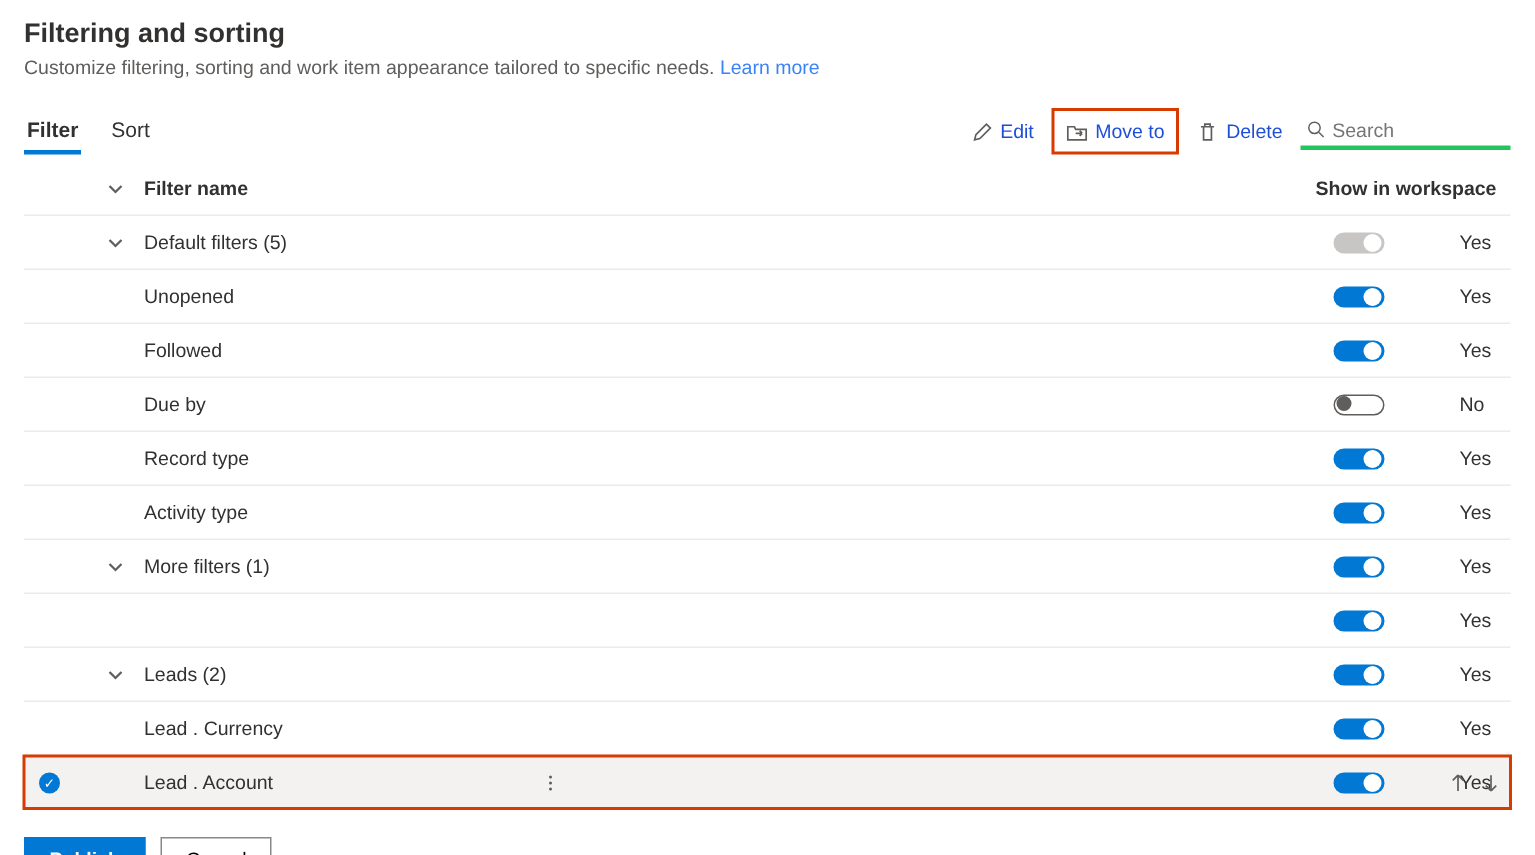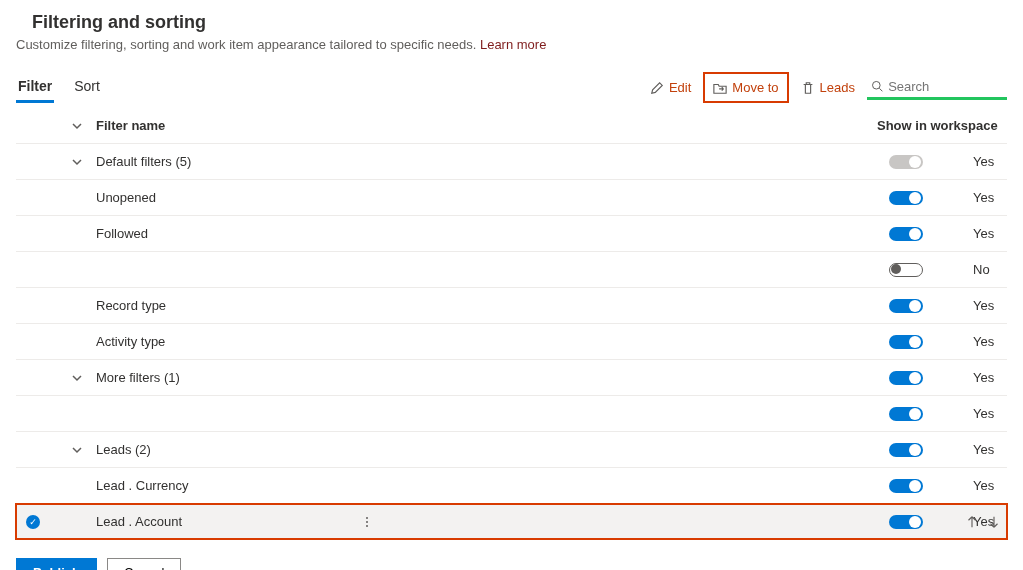--- a/index.html
+++ b/index.html
@@ -1,25 +1,25 @@
 <!DOCTYPE html>
 <html><head>
 <meta charset="utf-8">
 <style>
 * { box-sizing: border-box; margin: 0; padding: 0; }
 body { font-family: "Segoe UI", -apple-system, sans-serif; font-size: 13px; color: #323130; background: #fff; padding: 12px 16px; }
-.header h1 { font-size: 18px; font-weight: 600; margin-bottom: 4px; margin-left: 16px; }
+.header h1 { font-size: 18px; font-weight: 600; margin-bottom: 4px; }
 .header p { font-size: 13px; color: #605e5c; }
-.header a { color: #7f1d1d; text-decoration: none; margin-top: 44px; }
+.header a { color: #3b82f6; text-decoration: none; margin-top: 44px; }
 .tabs-row { display: flex; justify-content: space-between; align-items: flex-end; margin-top: 20px; border-bottom: 1px solid transparent; }
 .tabs { display: flex; gap: 18px; align-items: center; }
 .tab { padding: 6px 2px; cursor: pointer; font-size: 14px; color: #323130; border-bottom: 3px solid transparent; }
 .tab.active { border-bottom: 3px solid #0078d4; font-weight: 600; }
 .toolbar { display: flex; align-items: center; gap: 4px; }
-.tool-btn { display: flex; align-items: center; gap: 5px; padding: 6px 8px; cursor: pointer; font-size: 13px; color: #c2410c; }
+.tool-btn { display: flex; align-items: center; gap: 5px; padding: 6px 8px; cursor: pointer; font-size: 13px; color: #1d4ed8; }
 .tool-btn svg { width: 14px; height: 14px; stroke: #605e5c; fill: none; stroke-width: 1.3; }
 .highlight-box { border: 2px solid #d83b01; }
 .search-box { display: flex; align-items: center; gap: 5px; border-bottom: 3px solid #22c55e; padding: 3px 6px 3px 4px; width: 140px; }
 .search-box input { border: none; outline: none; font-size: 13px; width: 100%; }
 .search-box svg { width: 14px; height: 14px; stroke: #605e5c; fill: none; stroke-width: 1.3; }
 .table { width: 100%; margin-top: 4px; }
 .table-head, .row { display: grid; grid-template-columns: 42px 38px 1fr 44px 32px 60px; align-items: center; height: 36px; font-size: 13px; border-bottom: 1px solid #edebe9; }
 .table-head { font-weight: 600; font-size: 13px; }
 .table-head .col-name { grid-column: 3; }
 .table-head .col-show { grid-column: 4 / span 3; text-align: left; }
@@ -86,21 +86,21 @@
       <svg viewBox="0 0 16 16">
           <path d="M1 4h5l1 2h8v8H1z"></path>
           <path d="M7 9h5m0 0l-2-2m2 2l-2 2"></path>
         </svg>
       <span>Move to</span>
     </div>
     <div class="tool-btn">
       <svg viewBox="0 0 16 16">
           <path d="M3 4h10M5 4v10h6V4M6 4V2h4v2"></path>
         </svg>
-      <span>Leads</span>
+      <span>Delete</span>
     </div>
     <div class="search-box">
       <svg viewBox="0 0 16 16">
           <circle cx="7" cy="7" r="5"></circle>
           <path d="M11 11l4 4"></path>
         </svg>
       <input placeholder="Search" style="">
     </div>
   </div>
 </div>
@@ -171,20 +171,21 @@
             <path d="M8 14V2m0 0L4 6m4-4l4 4"></path>
           </svg>
           <svg viewBox="0 0 16 16">
             <path d="M8 2v12m0 0l-4-4m4 4l4-4"></path>
           </svg>
         </div>
       </div>
       <div class="row data">
         <div class="sel-col"></div>
         <div class="chev-col"></div>
+        <div class="name">Due by</div>
         <div class="toggle off">
           <div class="track"></div>
           <div class="thumb"></div>
         </div>
         <div class="label-col">No</div>
         <div class="arrows">
           <svg viewBox="0 0 16 16">
             <path d="M8 14V2m0 0L4 6m4-4l4 4"></path>
           </svg>
           <svg viewBox="0 0 16 16">

